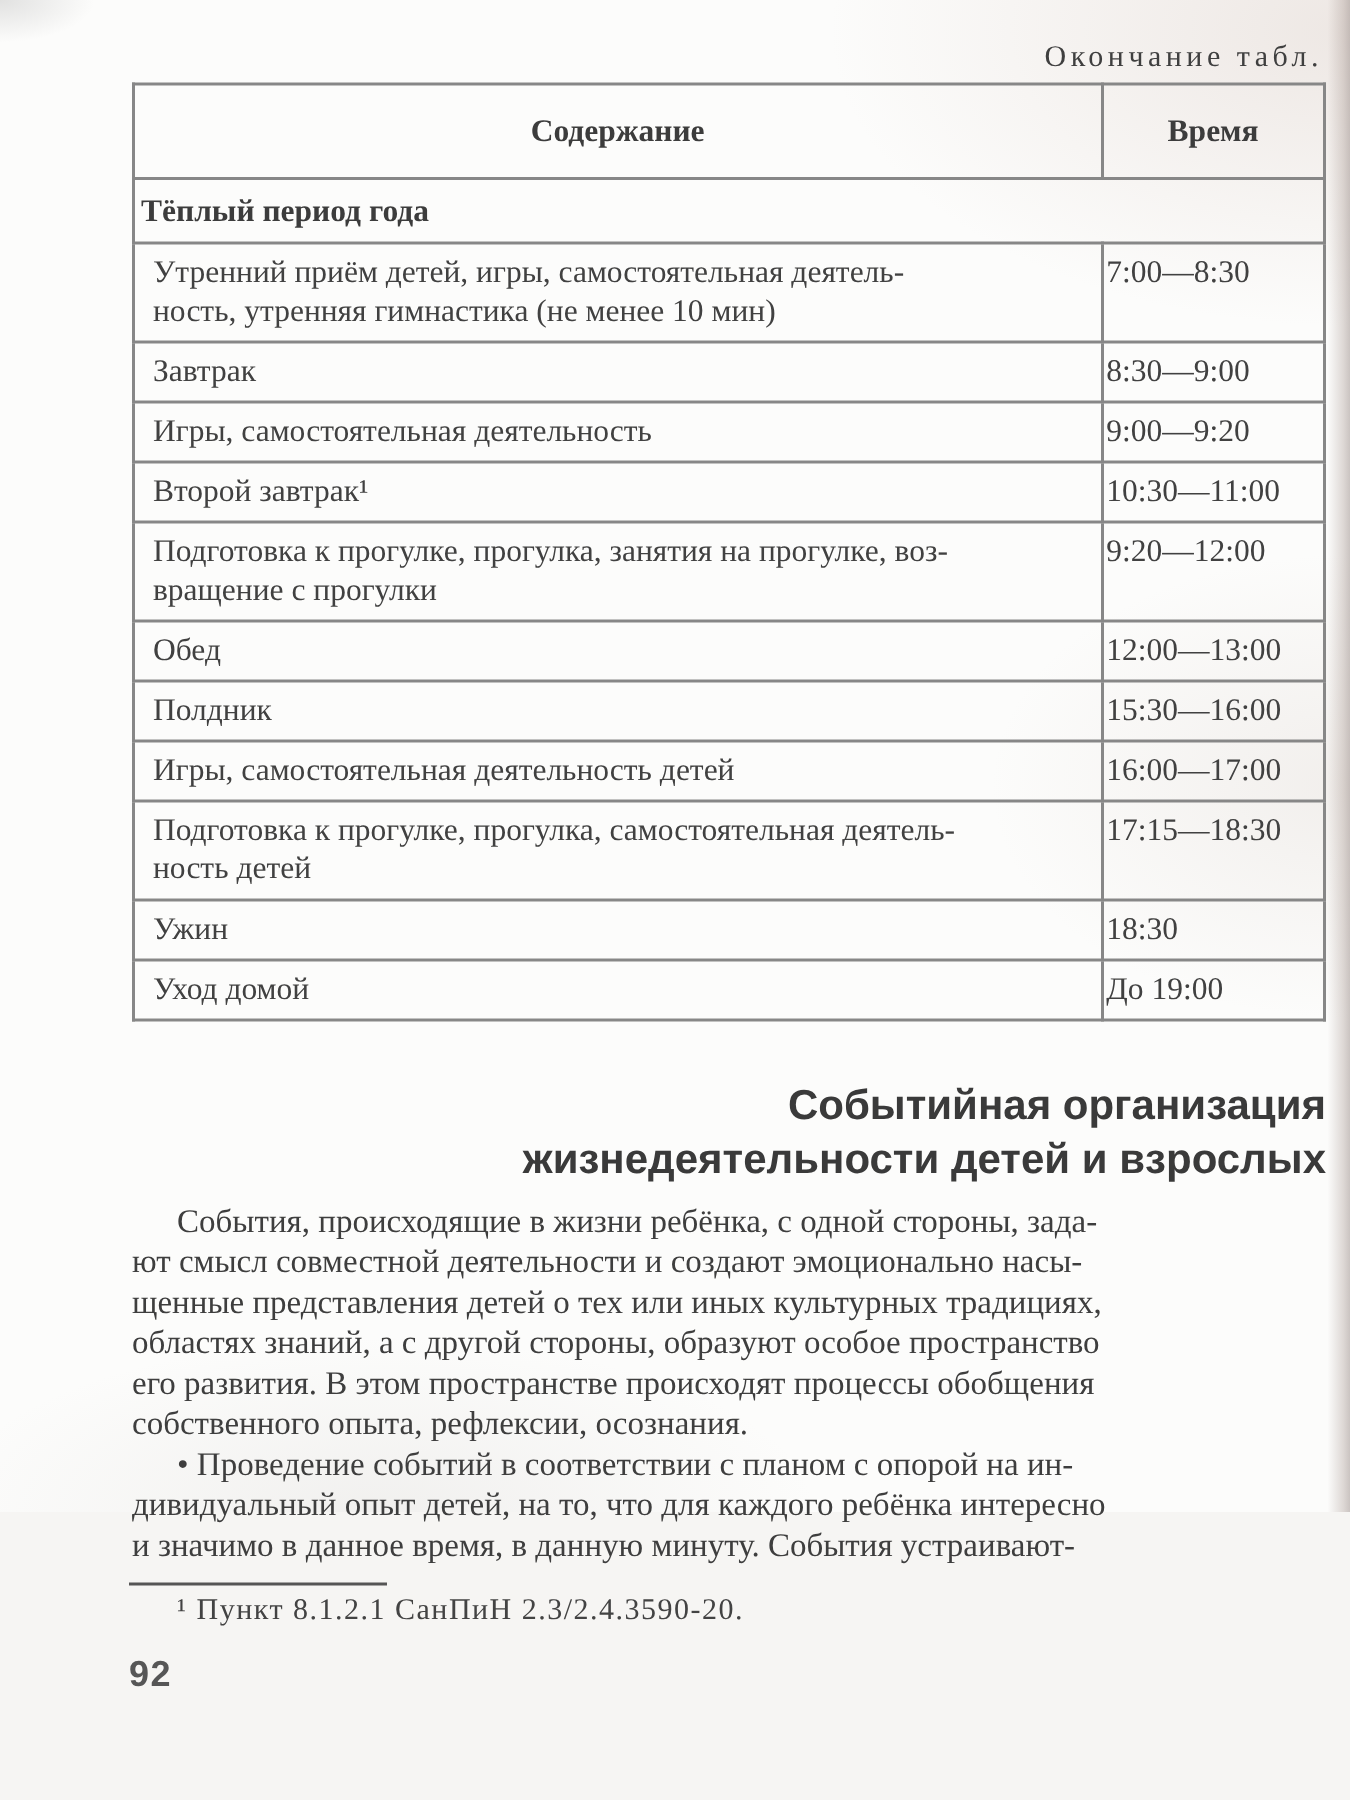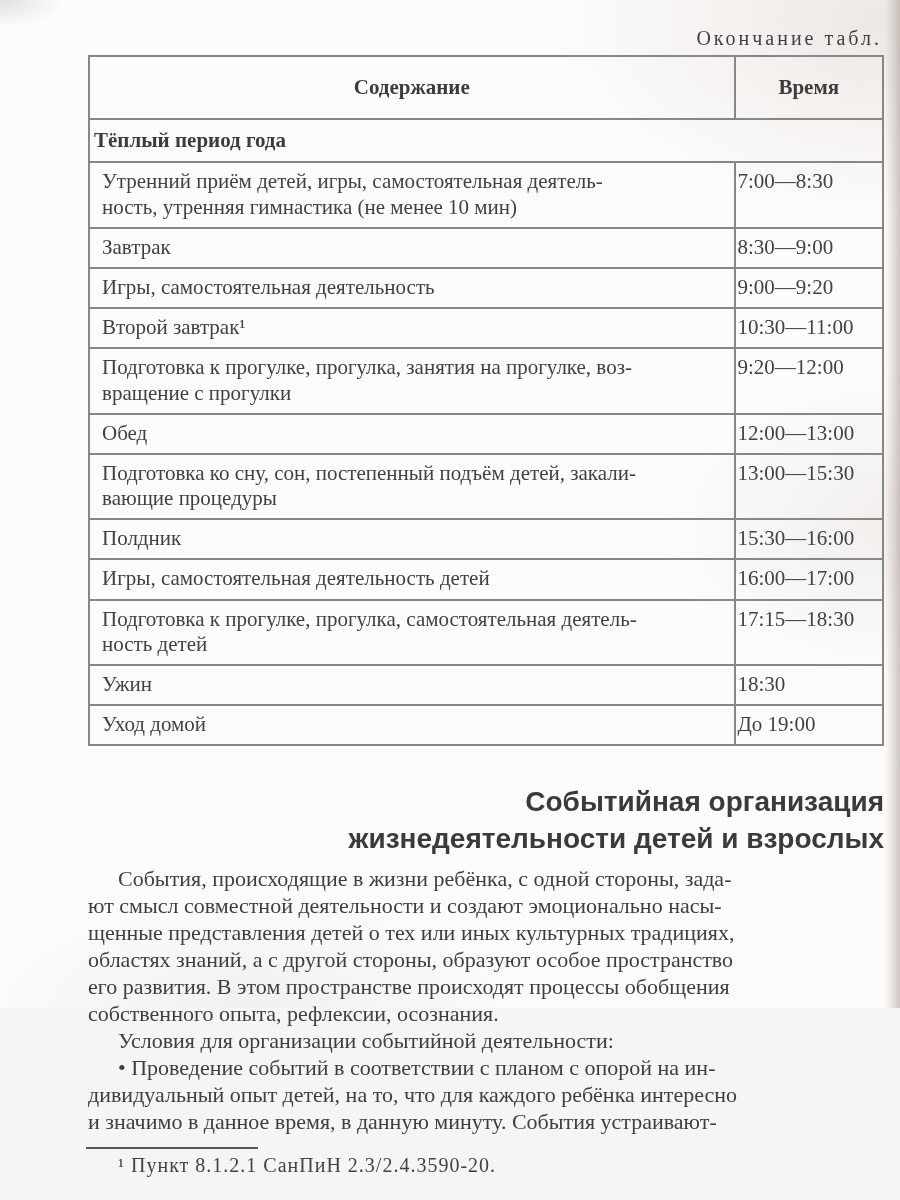--- a/index.html
+++ b/index.html
@@ -120,25 +120,20 @@
         <tr>
           <td class="cell-activity">Подготовка к прогулке, прогулка, занятия на прогулке, воз-
 вращение с прогулки</td>
           <td class="cell-time">9:20—12:00</td>
         </tr>
         <tr>
           <td class="cell-activity">Обед</td>
           <td class="cell-time">12:00—13:00</td>
         </tr>
         <tr>
-          <td class="cell-activity">Подготовка ко сну, сон, постепенный подъём детей, закали-
-вающие процедуры</td>
-          <td class="cell-time">13:00—15:30</td>
-        </tr>
-        <tr>
           <td class="cell-activity">Полдник</td>
           <td class="cell-time">15:30—16:00</td>
         </tr>
         <tr>
           <td class="cell-activity">Игры, самостоятельная деятельность детей</td>
           <td class="cell-time">16:00—17:00</td>
         </tr>
         <tr>
           <td class="cell-activity">Подготовка к прогулке, прогулка, самостоятельная деятель-
 ность детей</td>
@@ -157,21 +152,20 @@
 
     <h2 class="section-title">Событийная организация
 жизнедеятельности детей и взрослых</h2>
 
     <p class="body-par first">События, происходящие в жизни ребёнка, с одной стороны, зада-
 ют смысл совместной деятельности и создают эмоционально насы-
 щенные представления детей о тех или иных культурных традициях,
 областях знаний, а с другой стороны, образуют особое пространство
 его развития. В этом пространстве происходят процессы обобщения
 собственного опыта, рефлексии, осознания.</p>
-    <p class="body-par">Условия для организации событийной деятельности:</p>
     <p class="body-par">• Проведение событий в соответствии с планом с опорой на ин-
 дивидуальный опыт детей, на то, что для каждого ребёнка интересно
 и значимо в данное время, в данную минуту. События устраивают-</p>
 
     <div class="footnote-rule"></div>
     <p class="footnote">¹ Пункт 8.1.2.1 СанПиН 2.3/2.4.3590-20.</p>
 
     <div class="page-number">92</div>
 
   </div>

